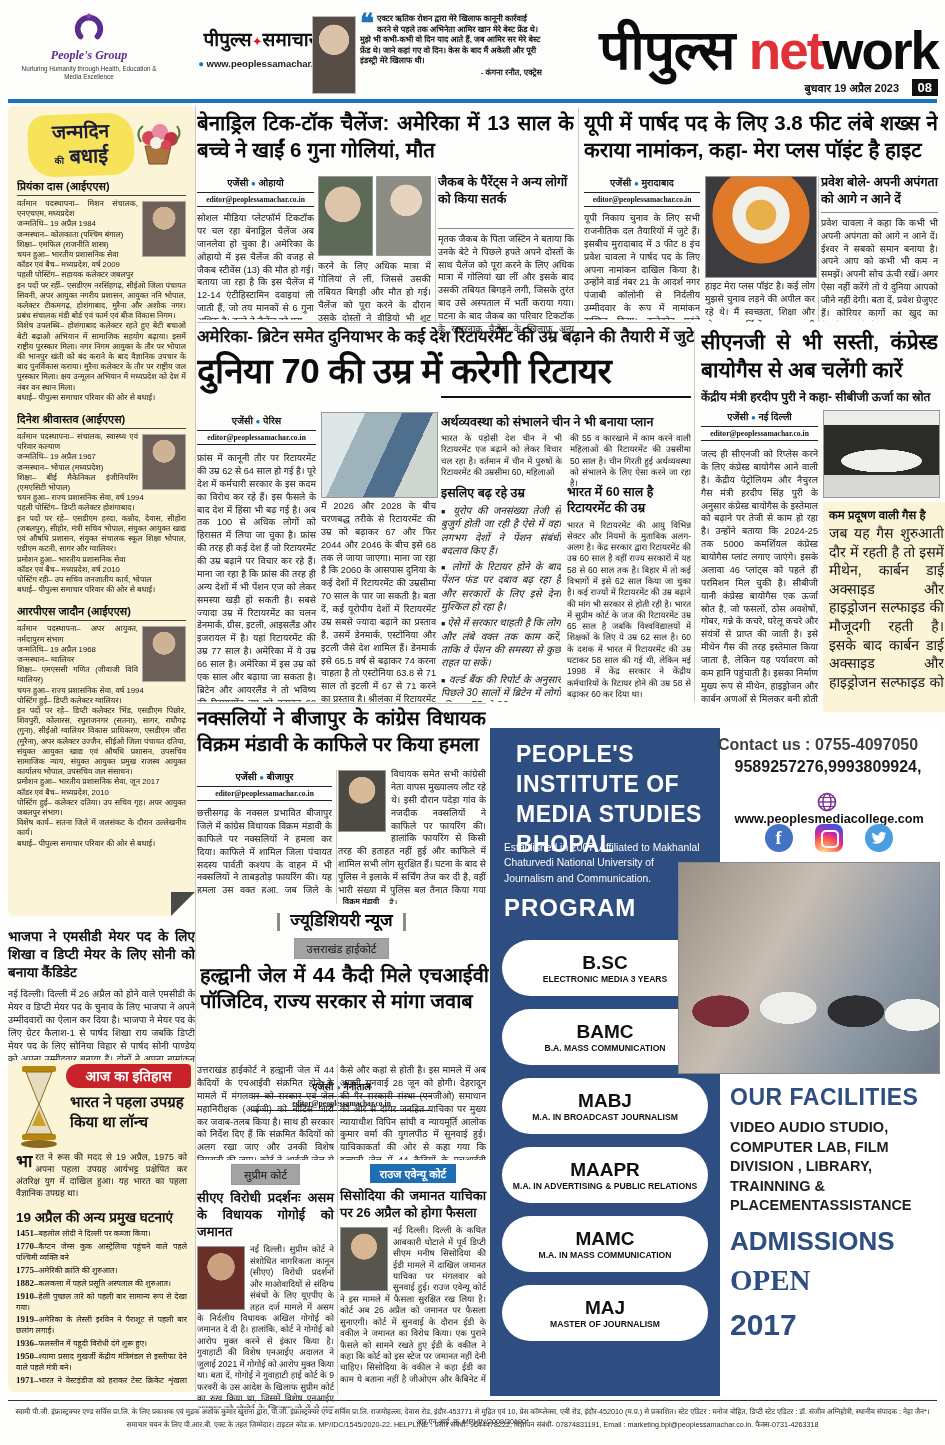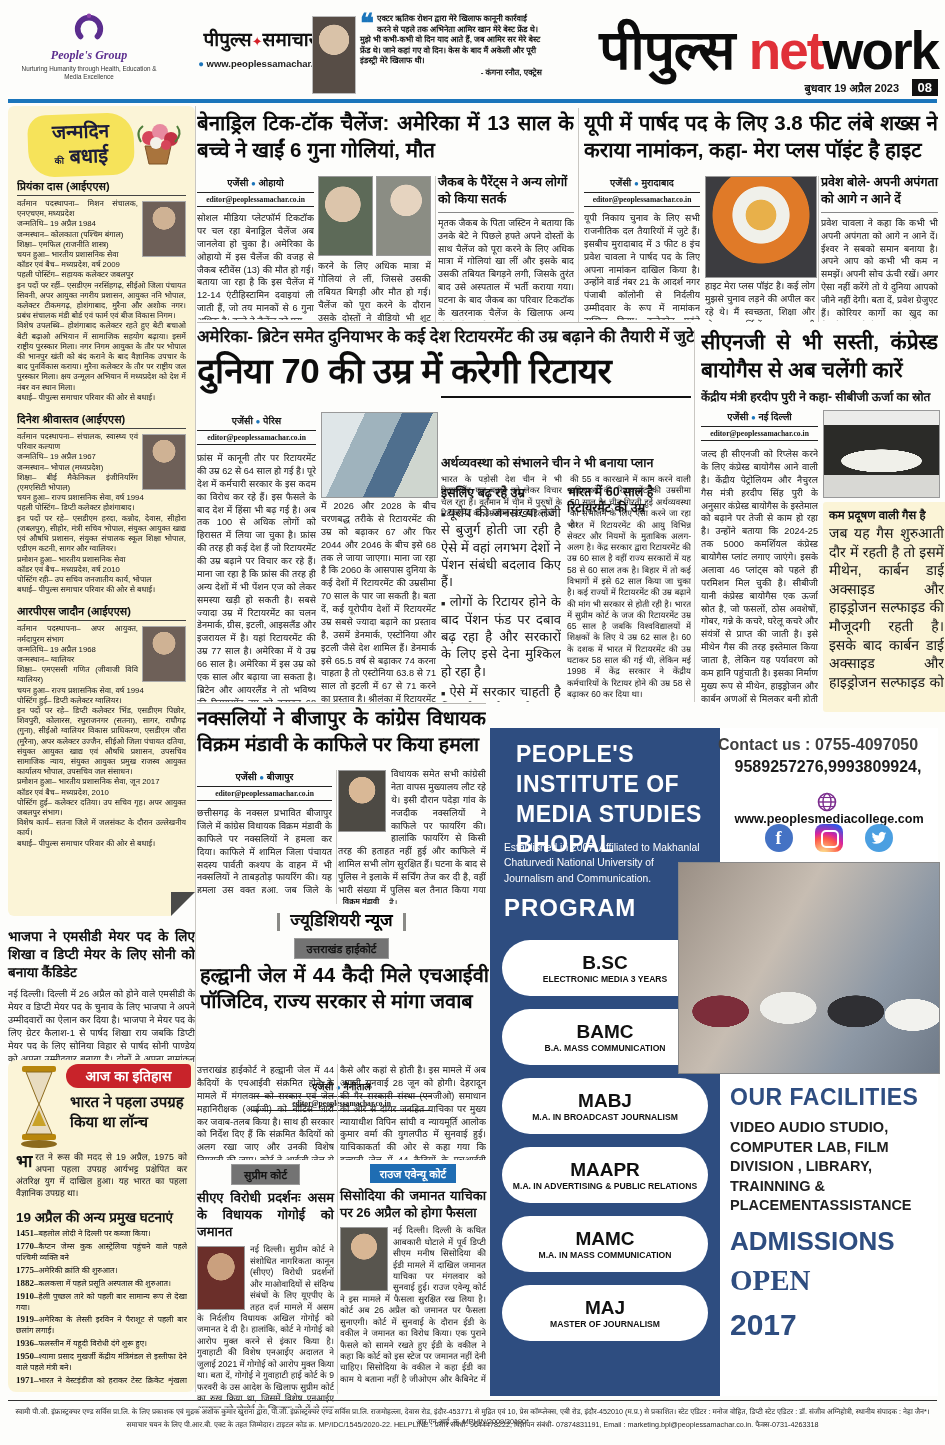--- a/index.html
+++ b/index.html
@@ -78,47 +78,47 @@
   .ev-year{font-family:"Liberation Serif",serif;font-size:9px;}
 
   
   #tiktok-headline{left:197px;top:109px;width:377px;height:62px;font-size:20.5px;}
   #tiktok-left{left:197px;top:176px;width:117px;height:146px;}
   #tiktok-photos{left:318px;top:176px;width:113px;height:80px;display:flex;gap:3px;}
   #tiktok-photos .ph1{flex:1;background:radial-gradient(circle at 45% 35%,#dcc5ab 0 30%,#5d6a58 31%);border:1px solid #999;}
   #tiktok-photos .ph2{flex:1;background:radial-gradient(circle at 55% 30%,#e6d4c0 0 25%,#8b8d84 26%);border:1px solid #999;}
   #tiktok-mid-txt{left:318px;top:260px;width:113px;height:62px;}
   #tiktok-side{left:438px;top:174px;width:136px;height:148px;}
-  #tiktok-side .sidehead{border-bottom:1px solid #888;padding-bottom:4px;margin-bottom:4px;}
+  #tiktok-side .sidehead{border-bottom:1px solid #888;padding-bottom:20px;margin-bottom:4px;}
 
   
   #v-top{left:578px;top:108px;height:214px;}
   #up-headline{left:584px;top:109px;width:354px;height:62px;font-size:20.5px;}
   #up-left{left:584px;top:176px;width:116px;height:146px;}
   #up-photo{left:705px;top:176px;width:110px;height:100px;border:1px solid #999;
     background:radial-gradient(circle at 50% 38%,#e8b04a 0 18%,#f0f0ea 19% 34%,#e07a28 35% 58%,#3c3c40 59%);}
   #up-mid-txt{left:705px;top:280px;width:110px;height:42px;}
   #up-side{left:821px;top:174px;width:117px;height:148px;}
   #up-side .sidehead{border-bottom:1px solid #888;padding-bottom:4px;margin-bottom:4px;}
 
   
   #kicker-line{left:197px;top:324px;width:560px;height:24px;font-size:16.5px;font-weight:800;}
   #retire-headline{left:197px;top:348px;width:495px;height:58px;font-size:35px;letter-spacing:-.5px;}
   #retire-byline{left:197px;top:414px;width:119px;}
   #retire-col1{left:197px;top:452px;width:119px;height:250px;}
   #retire-photo{left:321px;top:412px;width:115px;height:84px;border:1px solid #999;
     background:linear-gradient(115deg,#dfe6e8 0 28%,#9fb3bd 28% 52%,#4f6f8e 52% 72%,#cfd6cf 72%);}
   #retire-col2{left:321px;top:500px;width:115px;height:202px;}
   #china-box{left:441px;top:396px;width:250px;height:84px;border-top:2.5px solid #111;}
-  #china-box .ch-head{font-size:12.5px;font-weight:800;white-space:nowrap;overflow:hidden;padding-top:15px;margin-top:41px;}
+  #china-box .ch-head{font-size:12.5px;font-weight:800;white-space:nowrap;overflow:hidden;padding-top:15px;}
   #china-cols{display:flex;gap:8px;margin-top:3px;}
   #china-cols div{flex:1;font-size:8.5px;line-height:1.33;text-align:justify;height:56px;overflow:hidden;}
   #why-box{left:441px;top:484px;width:120px;height:218px;overflow:hidden;}
   #why-box .whead{font-size:12.5px;font-weight:800;margin-bottom:3px;}
-  .bullet{font-size:13px;line-height:1.33;text-align:justify;margin-bottom:3px;}
+  .bullet{font-size:10px;line-height:1.33;text-align:justify;margin-bottom:3px;font-style:italic;}
   .bullet::before{content:"■ ";font-size:7px;color:#222;}
   #india-box{left:567px;top:484px;width:124px;height:218px;overflow:hidden;}
   #india-box .ihead{font-size:12.5px;font-weight:800;line-height:1.3;margin-bottom:3px;}
   #india-box .ibody{font-size:8.5px;line-height:1.33;text-align:justify;}
   #v-ret{left:694px;top:330px;height:372px;}
 
   
   #cng-headline{left:701px;top:328px;width:237px;height:58px;font-size:21px;}
   #cng-deck{left:701px;top:388px;width:237px;height:18px;font-size:12px;font-weight:800;}
   #cng-byline{left:701px;top:410px;width:117px;}
@@ -138,21 +138,21 @@
   #naxal-right{left:338px;top:768px;width:148px;height:136px;overflow:hidden;}
   #naxal-right .nph{float:left;width:46px;height:60px;margin:2px 5px 1px 0;border:1px solid #999;
     background:radial-gradient(circle at 50% 32%,#d9b896 0 28%,#4d4a44 29%);}
   #naxal-right .capt{float:left;width:46px;margin-right:5px;}
 
   
   #jud-banner{left:197px;top:908px;width:289px;height:26px;text-align:center;font-size:17px;font-weight:800;}
   #jud-banner .bar{display:inline-block;width:3px;height:18px;background:#8a8a86;vertical-align:middle;margin:0 10px;}
   #jud-banner .red{color:#000000;}
   #jud-kicker{left:197px;top:938px;width:289px;text-align:center;}
-  .kbox{display:inline-block;border:1px solid #999;background:#737373;font-size:11px;font-weight:700;padding:2px 12px;}
+  .kbox{display:inline-block;border:1px solid #999;background:#a3a3a3;font-size:11px;font-weight:400;padding:2px 12px;}
   .kbox-blue{display:inline-block;background:#1f6db3;color:#fff;font-size:11px;font-weight:800;padding:2px 10px;}
   #jud-headline{left:200px;top:962px;width:289px;height:62px;font-size:20px;}
   #jud-byline{left:197px;top:1080px;width:289px;}
   #jud-byline .email{width:180px;margin:3px auto 0;}
   #jud-col1{left:197px;top:1064px;width:137px;height:96px;}
   #jud-col2{left:340px;top:1064px;width:146px;height:96px;}
   #sub1{left:197px;top:1164px;width:137px;height:232px;}
   #sub2{left:340px;top:1164px;width:146px;height:232px;}
   .subart .khold{text-align:center;margin-bottom:4px;}
   .subart .shl{font-size:13px;font-weight:800;line-height:1.32;margin-bottom:4px;}

